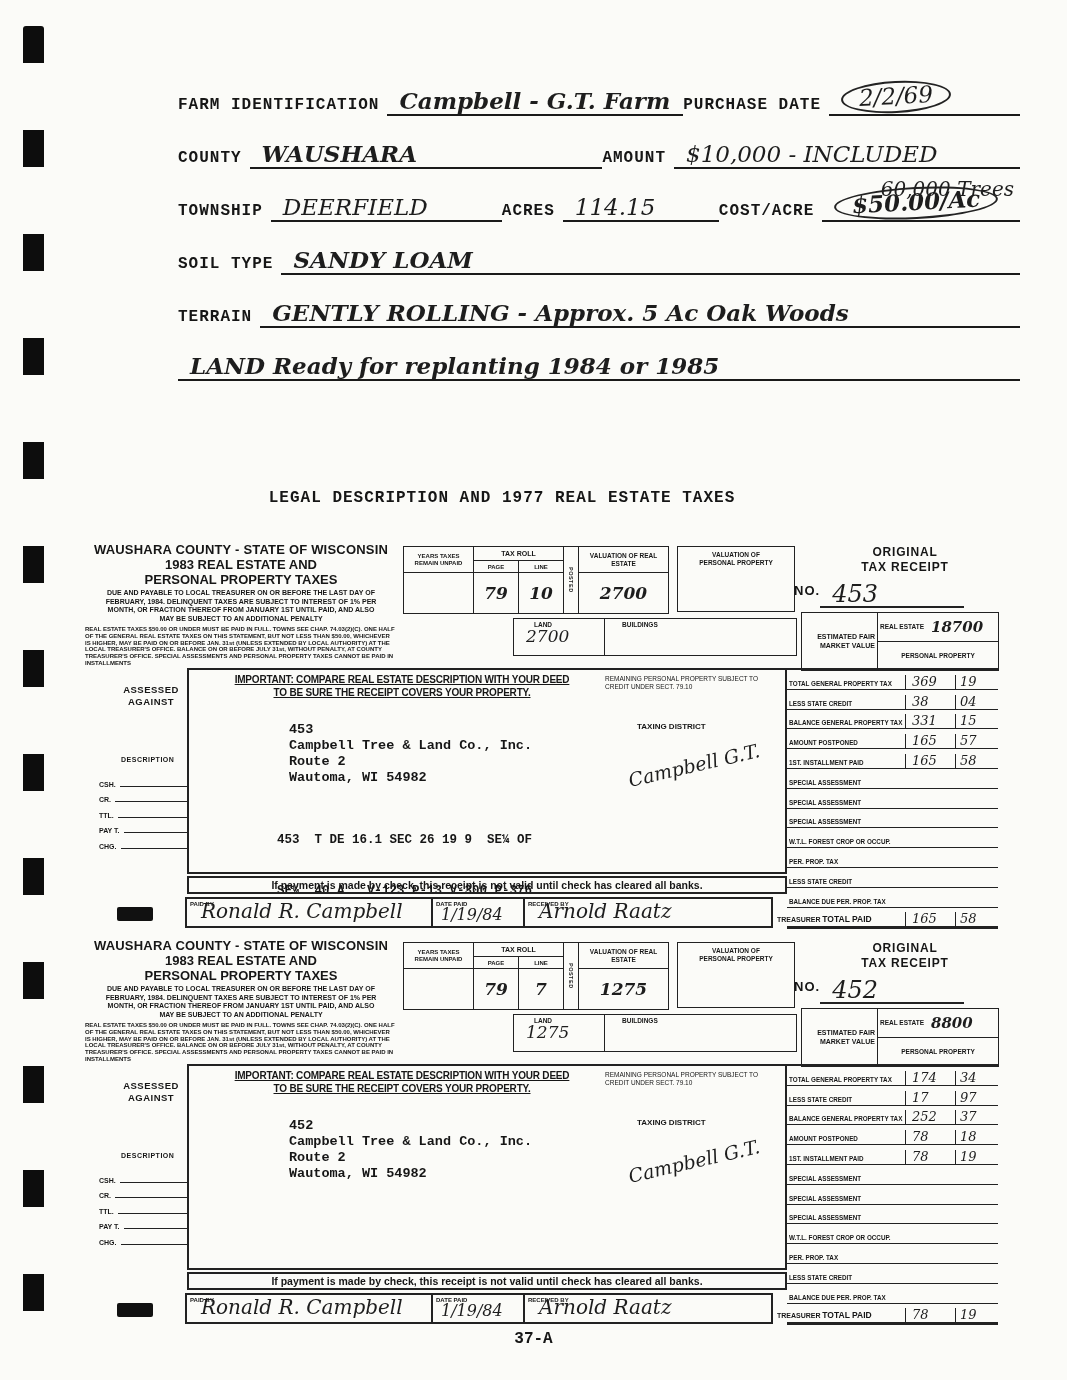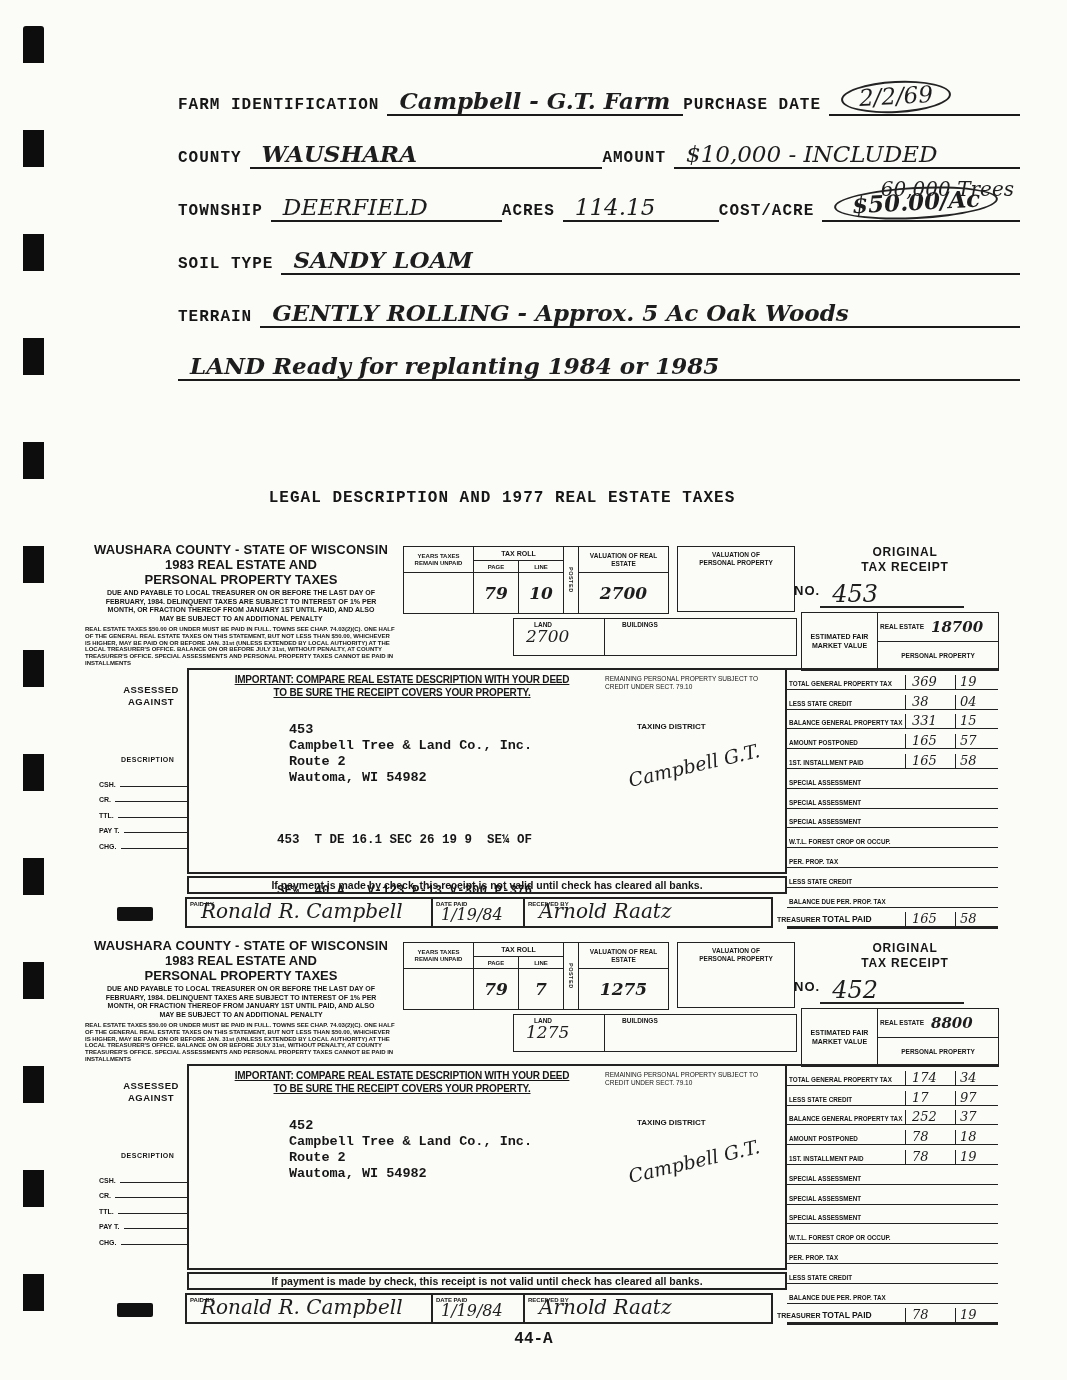--- a/index.html
+++ b/index.html
@@ -84,21 +84,21 @@
   .landv { position:absolute; left:12px; top:7px; font-size:17px; }
 
   .rorig { position:absolute; left:728px; top:3px; width:184px; text-align:center; }
   .rorig .ol { font-size:12px; font-weight:bold; line-height:15px; letter-spacing:0.8px; }
   .rno { position:absolute; left:709px; top:41px; width:170px; display:flex; align-items:flex-start; }
   .nolab { font-size:13px; font-weight:bold; letter-spacing:1px; padding-bottom:2px; }
   .nov { flex:1; border-bottom:2px solid #222; font-size:24px; line-height:23px; padding-left:12px; }
 
   .rfmv { position:absolute; left:716px; top:70px; width:196px; height:57px;
     border:1.5px solid #222; display:grid; grid-template-columns:76px 48px 1fr; grid-template-rows:1fr 1fr; }
-  .fc { display:flex; align-items:center; justify-content:center; text-align:center; font-weight:bold; overflow:visible; }
+  .fc { display:flex; align-items:center; justify-content:center; text-align:right; font-weight:bold; overflow:visible; }
   .est  { grid-area:1/1/3/2; font-size:7px; line-height:8.5px; border-right:1px solid #222; padding:2px; }
   .rel  { grid-area:1/2/2/3; font-size:6.5px; line-height:7.5px; border-bottom:1px solid #222; padding:1px; }
   .fmvv { grid-area:1/3/2/4; border-bottom:1px solid #222; font-size:15px; justify-content:flex-start; padding-left:5px; }
   .ppl  { grid-area:2/2/3/4; font-size:6.5px; line-height:7.5px; padding:1px; }
 
   .rassessed { position:absolute; left:22px; top:142px; width:88px; font-size:9.5px; font-weight:bold;
     text-align:center; line-height:12px; letter-spacing:0.5px; }
   .rdescl { position:absolute; left:36px; top:214px; font-size:7px; font-weight:bold; letter-spacing:0.5px; }
   .rstub { position:absolute; left:14px; top:230px; width:88px; }
   .stubrow { display:flex; align-items:flex-end; height:15.5px; }
@@ -567,14 +567,14 @@
         <span class="psig hw">1/19/84</span>
       </div>
       <div class="pcell pr">
         <span class="plab">RECEIVED BY</span>
         <span class="psig hw">Arnold Raatz</span>
       </div>
       <span class="treas">TREASURER</span>
     </div>
   </section>
 
-  <div class="page-number">44-A</div>
+  <div class="page-number">37-A</div>
 </div>
 
 </body></html>

